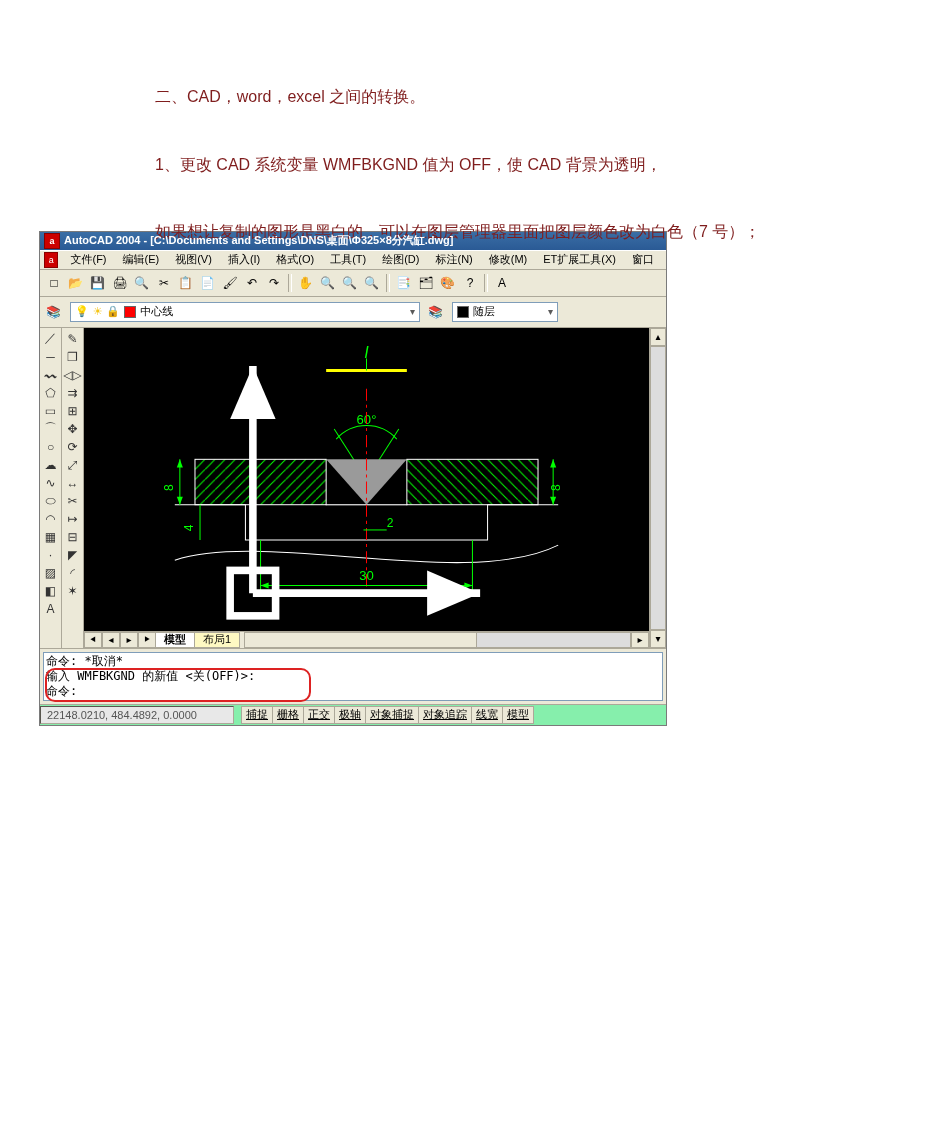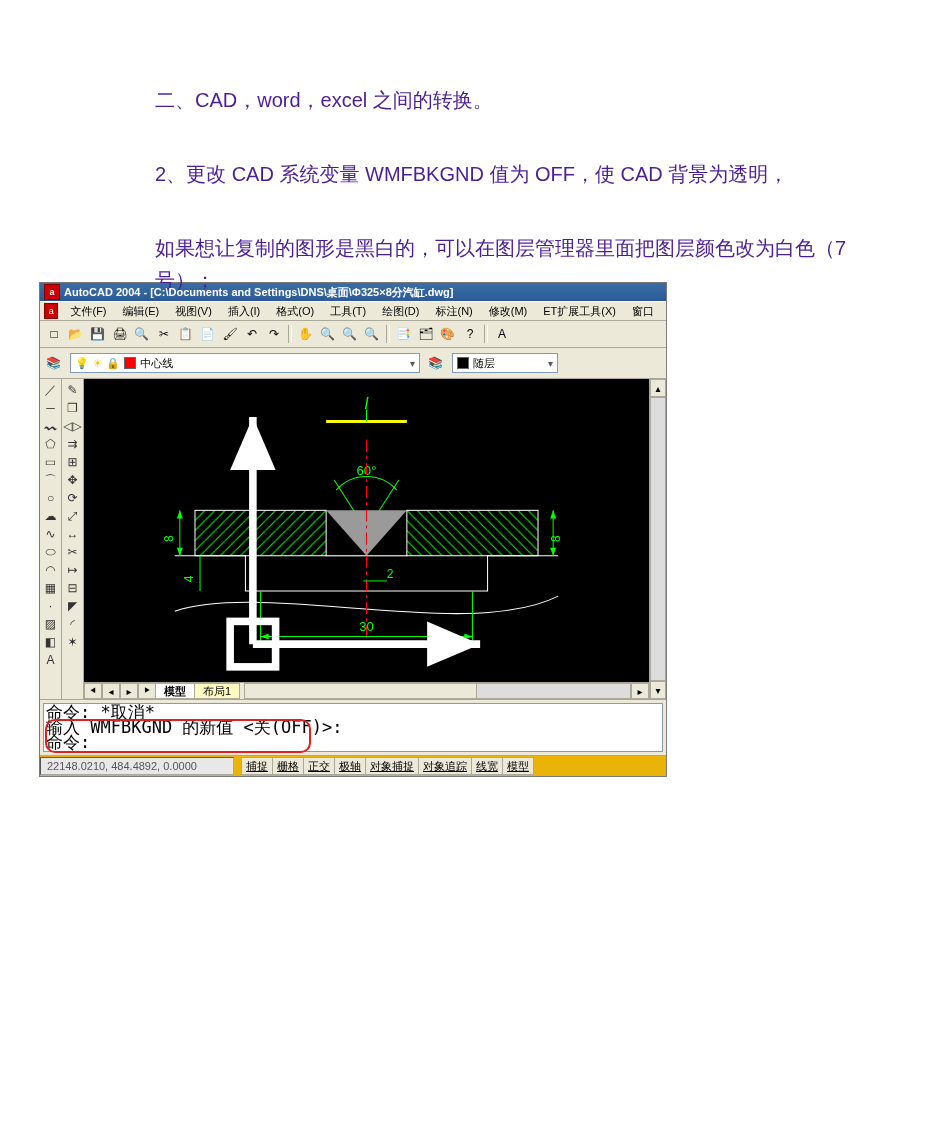--- a/index.html
+++ b/index.html
@@ -7,24 +7,24 @@
     padding: 0;
     background: #fff;
     font-family: "Microsoft YaHei", SimSun, Arial, sans-serif;
     color: #333;
     width: 945px;
   }
   .page {
     padding: 70px 50px 60px 155px;
   }
   .para {
-    font-size: 20px;
+    font-size: 16px;
     line-height: 1.6;
     margin: 0 0 42px 0;
-    color: #4c1d95;
+    color: #7f1d1d;
   }
   .para.first { margin-top: 14px; }
   .figure {
     margin: -20px 0 40px -116px;
     border: 1px solid #7a7a7a;
     width: 626px;
     background: #ece9d8;
     font-family: Tahoma, SimSun, sans-serif;
     font-size: 11px;
     color: #000;
@@ -141,49 +141,49 @@
   .vscroll{
     width:16px;background:#ece9d8;display:flex;flex-direction:column;align-items:center;
     border-left:1px solid #aca899;
   }
   .vscroll .sbtn{width:14px;height:16px;display:flex;align-items:center;justify-content:center;border:1px solid #aca899;font-size:10px;}
   .vscroll .vtrack{flex:1;width:14px;background:#ddd;border:1px solid #aca899;margin:0;}
   
   .cmdwrap{background:#ece9d8;border-top:1px solid #aca899;}
   .cmdbox{
     margin:3px;border:1px solid #7f9db9;background:#fff;
-    font-family:SimSun,monospace;font-size:17px;line-height:15px;
+    font-family:SimSun,monospace;font-size:12px;line-height:15px;
     padding:1px 2px;position:relative;
   }
   .cmdline{white-space:pre;}
   .redrect{
     position:absolute;left:1px;top:15px;width:262px;height:30px;
     border:2px solid #d22; border-radius:10px;pointer-events:none;
   }
   
   .status{
-    display:flex;align-items:center;height:20px;background:#eab308;
+    display:flex;align-items:center;height:20px;background:#86efac;
     border-top:1px solid #aca899;font-size:11px;
   }
   .status .coords{
     padding:0 6px;border:1px inset #aca899;background:#e8e8e8;height:16px;
     display:flex;align-items:center;min-width:180px;color:#555;
   }
   .status .sbtns{display:flex;margin-left:8px;}
   .status .stbtn{
     padding:0 4px;height:16px;border:1px solid #aca899;background:#ece9d8;
     display:flex;align-items:center;margin-left:-1px;text-decoration:underline;
   }
 </style>
 </head>
 <body>
 
 <div class="page">
   <p class="para first">二、CAD，word，excel 之间的转换。</p>
-  <p class="para">2、更改 CAD 系统变量 WMFBKGND 值为 OFF，使 CAD 背景为透明，</p>
+  <p class="para">1、更改 CAD 系统变量 WMFBKGND 值为 OFF，使 CAD 背景为透明，</p>
   <p class="para" style="margin-bottom:6px">如果想让复制的图形是黑白的，可以在图层管理器里面把图层颜色改为白色（7 号）；</p>
 
   <div class="figure">
 
     <div class="titlebar">
       <span class="app-icon">a</span>
       <span>AutoCAD 2004 - [C:\Documents and Settings\DNS\桌面\Φ325×8分汽缸.dwg]</span>
     </div>
 
     <div class="menubar">

